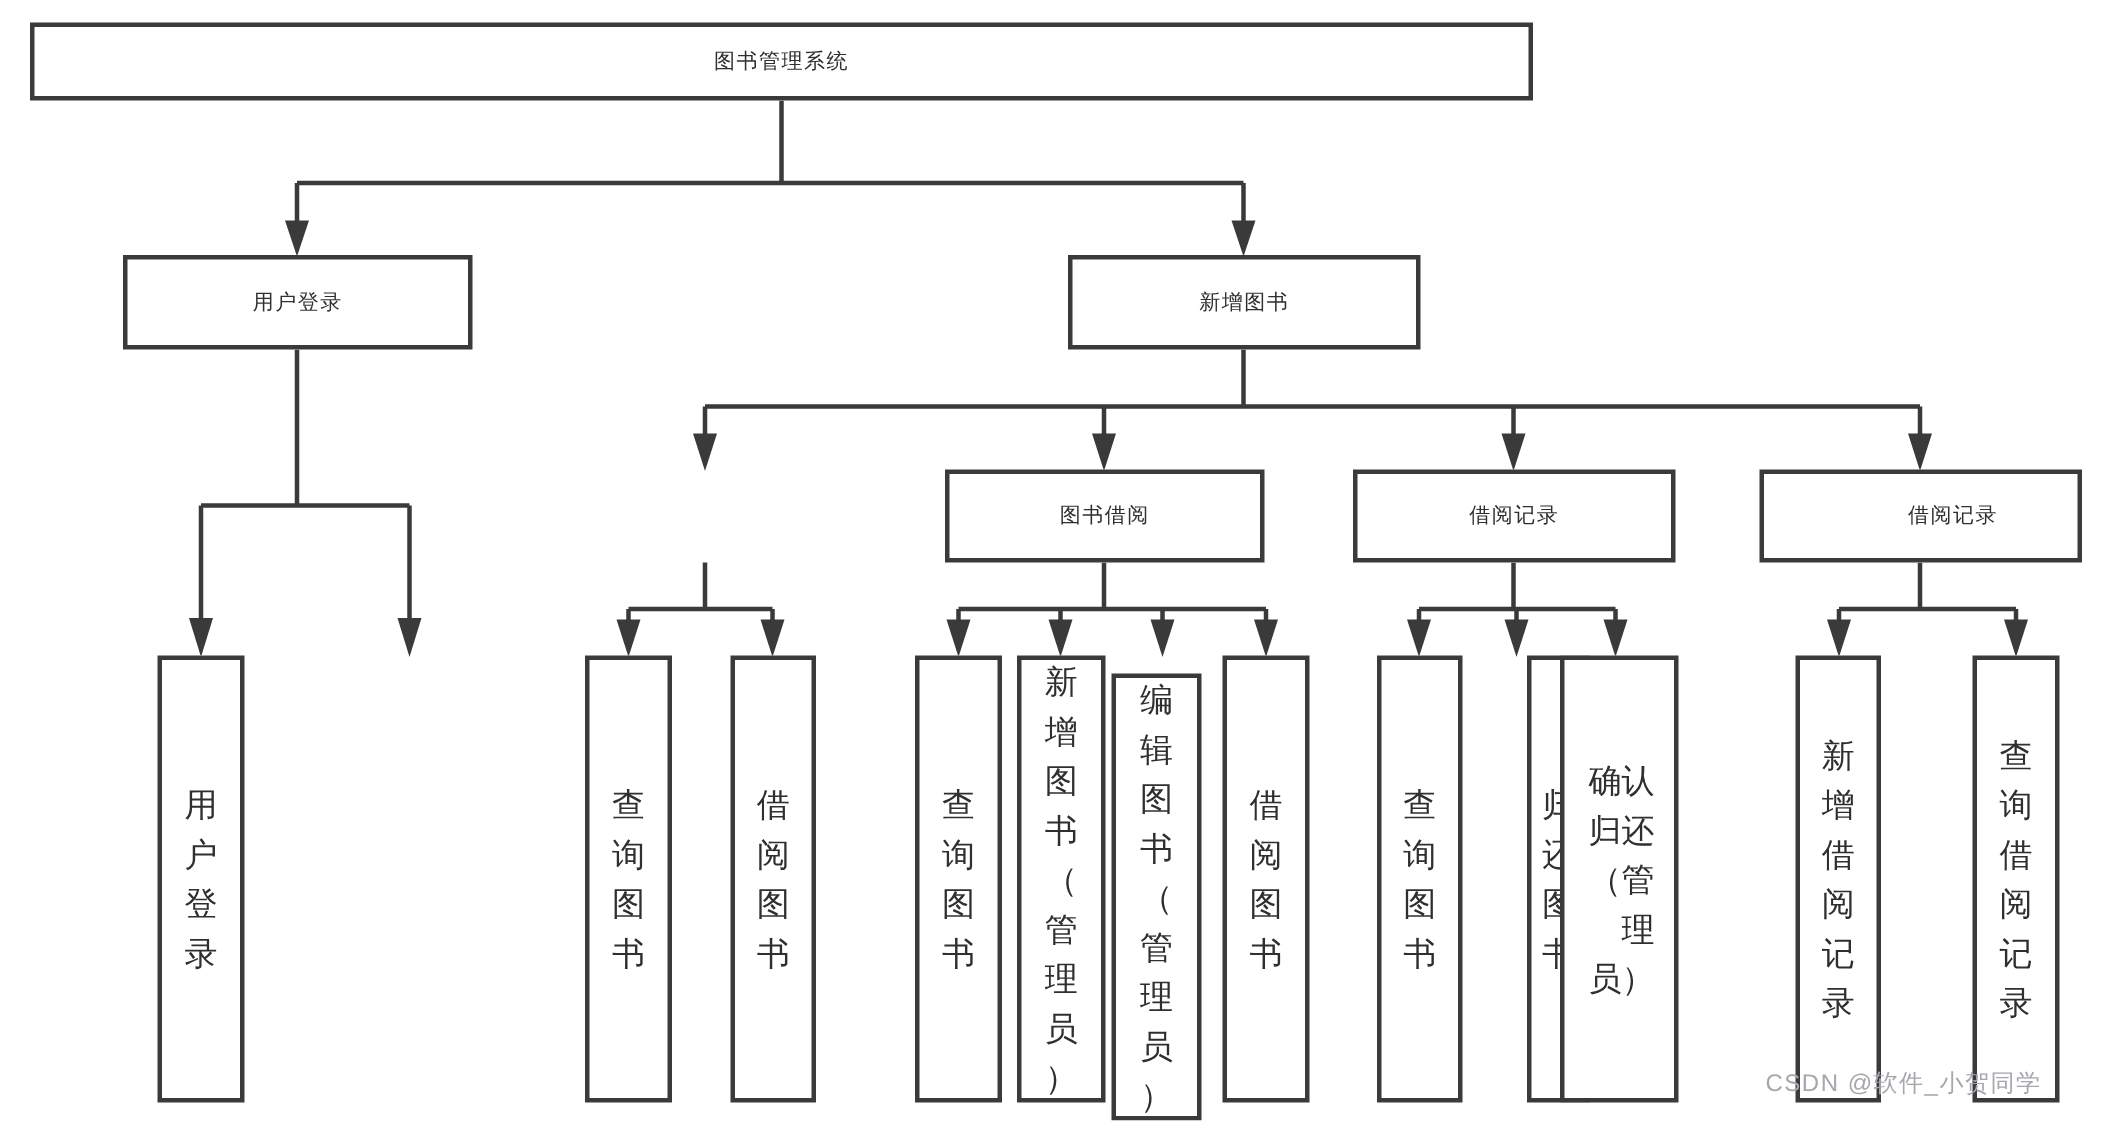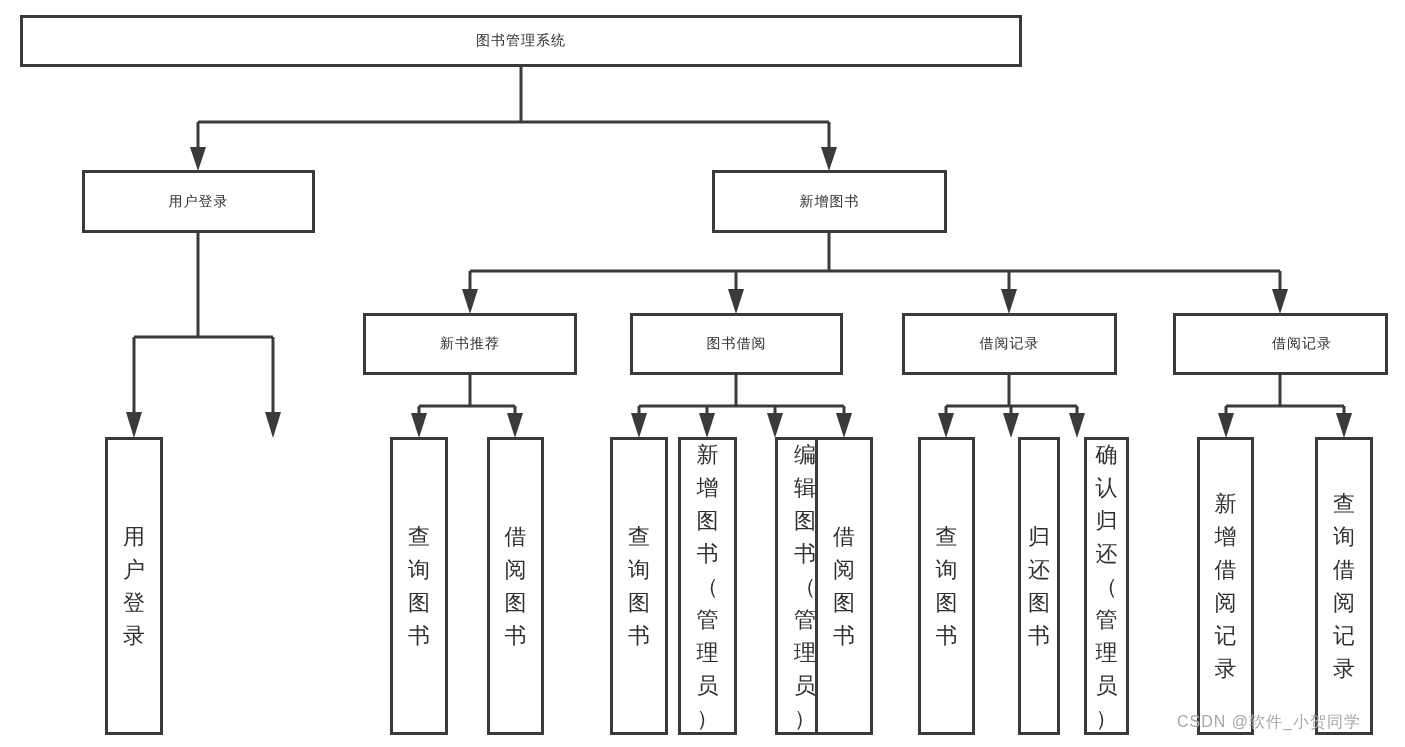--- a/index.html
+++ b/index.html
@@ -105,45 +105,42 @@
     <span>图书管理系统</span>
   </div>
 
   <div class="hbox" style="left:82px; top:170px; width:233px; height:63px;">
     <span>用户登录</span>
   </div>
   <div class="hbox" style="left:712px; top:170px; width:235px; height:63px;">
     <span>新增图书</span>
   </div>
 
-  <div class="hbox" style="left:363px; top:313px; width:214px; height:62px;">
-    <span>新书推荐</span>
-  </div>
   <div class="hbox" style="left:630px; top:313px; width:213px; height:62px;">
     <span>图书借阅</span>
   </div>
   <div class="hbox" style="left:902px; top:313px; width:215px; height:62px;">
     <span>借阅记录</span>
   </div>
   <div class="hbox" style="left:1173px; top:313px; width:215px; height:62px;padding-left:43px;">
     <span>借阅记录</span>
   </div>
 
   <div class="vbox" style="left:105px; width:58px;">用户登录</div>
 
   <div class="vbox" style="left:390px; width:58px;">查询图书</div>
   <div class="vbox" style="left:487px; width:57px;">借阅图书</div>
 
   <div class="vbox" style="left:610px; width:58px;">查询图书</div>
   <div class="vbox" style="left:678px; width:59px;">新增图书（管理员）</div>
-  <div class="vbox" style="left:775px; width:60px;">编辑图书（管理员）</div>
+  <div class="vbox" style="left:741px; width:60px;margin-top:12px;">编辑图书（管理员）</div>
   <div class="vbox" style="left:815px; width:58px;">借阅图书</div>
 
   <div class="vbox" style="left:918px; width:57px;">查询图书</div>
   <div class="vbox" style="left:983px; width:42px;margin-left:35px;">归还图书</div>
-  <div class="vbox" style="left:1084px; width:45px;text-align:right;">确认归还（管理员）</div>
+  <div class="vbox" style="left:1040px; width:79px;text-align:right;">确认归还（管理员）</div>
 
   <div class="vbox" style="left:1197px; width:57px;">新增借阅记录</div>
   <div class="vbox" style="left:1315px; width:58px;">查询借阅记录</div>
 
   <div id="watermark">CSDN @软件_小贺同学</div>
 
 </div>
 
 </body></html>

